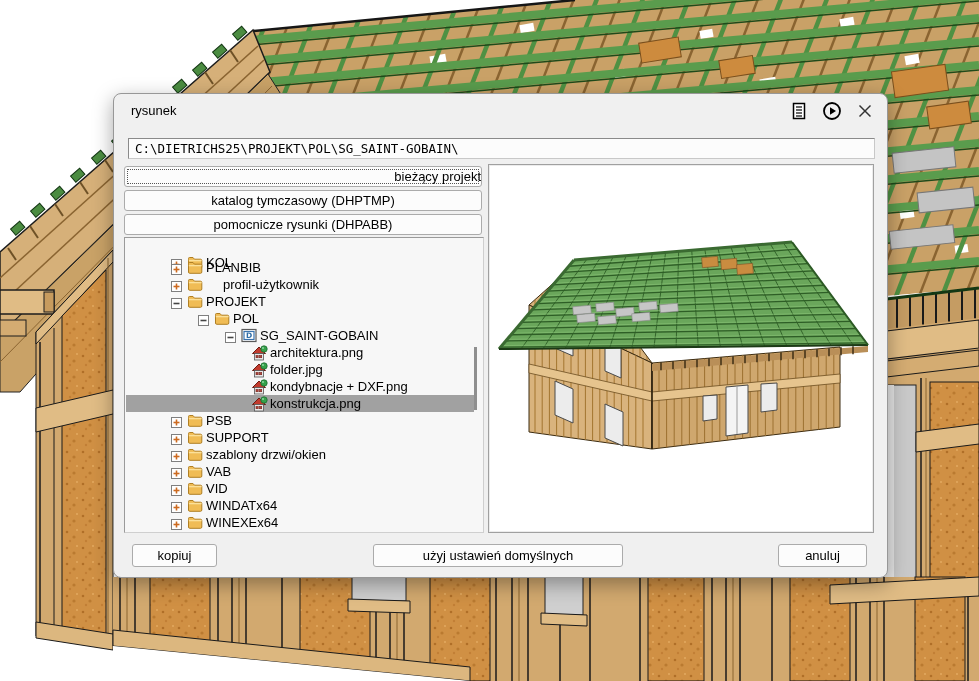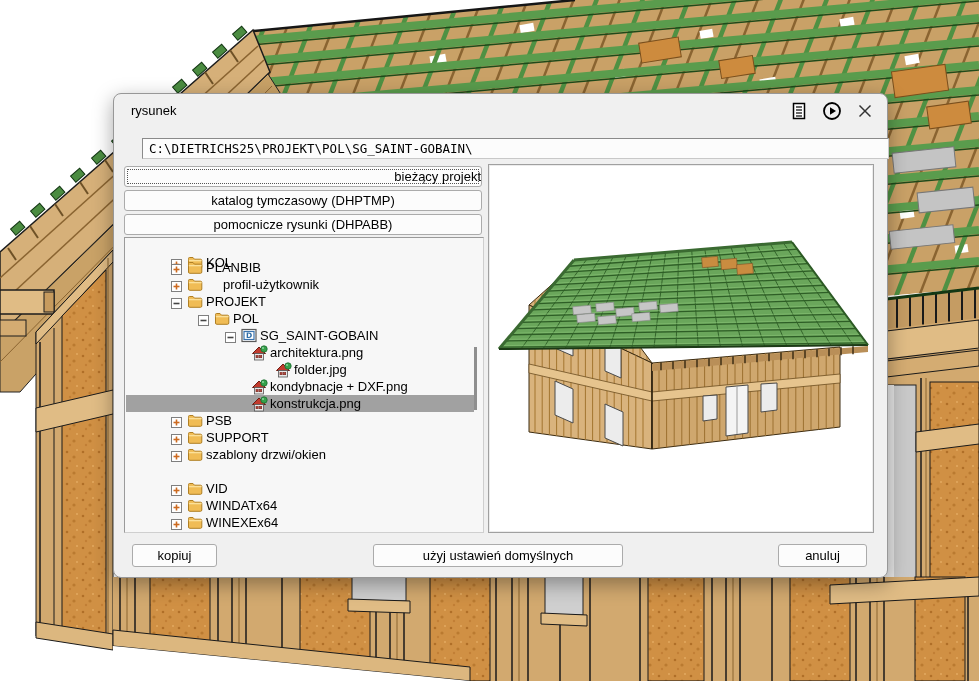--- a/index.html
+++ b/index.html
@@ -9,21 +9,21 @@
   
   .dialog{position:absolute;left:113px;top:93px;width:773px;height:483px;background:#f0f0f0;
           border:1px solid #979797;border-radius:8px;box-shadow:0 6px 20px rgba(0,0,0,.35);z-index:10;}
   .titlebar{position:absolute;left:0;top:0;right:0;height:34px;}
   .title{position:absolute;left:17px;top:9px;font-size:13px;color:#000;}
   .tb-icons{position:absolute;right:12px;top:7px;display:flex;gap:13px;align-items:center;}
   .tb-btn{width:20px;height:20px;display:flex;align-items:center;justify-content:center;cursor:default;}
   .pathfield{position:absolute;left:14px;top:44px;width:739px;height:19px;background:#fcfcfc;
              border:1px solid #8a8a8a;border-bottom-color:#c8c8c8;border-right-color:#c8c8c8;
              font-family:"DejaVu Sans Mono",monospace;font-size:12.5px;line-height:19px;padding-left:6px;
-             white-space:nowrap;overflow:hidden;color:#000;margin-left:14px;}
+             white-space:nowrap;overflow:hidden;color:#000;}
   .btn{position:absolute;background:#fcfcfc;border:1px solid #ababab;border-radius:3px;
        font-size:13px;color:#000;text-align:center;cursor:default;
        font-family:"Liberation Sans",sans-serif;padding:0;}
   .btn.quick{left:10px;width:358px;height:21px;line-height:19px;}
   .btn.focused{outline:1px dotted #555;outline-offset:-4px;text-align:right;}
   .btn.footer{height:23px;line-height:21px;top:450px;}
   .tree{position:absolute;left:10px;top:143px;width:358px;height:294px;background:#f7f7f7;
         border:1px solid #9a9a9a;border-bottom-color:#cfcfcf;border-right-color:#cfcfcf;
         overflow:hidden;}
   .trow{position:absolute;left:1px;width:348px;height:17px;font-size:13px;line-height:17px;}
@@ -386,21 +386,21 @@
         <span class="ticon" style="left: 126px;"><svg width="16" height="16" viewBox="0 0 16 16">
             <polygon points="0.5,8.5 7,2 13.5,8.5" fill="#c23b2e" stroke="#6e1c12" stroke-width="1"></polygon>
             <rect x="2.5" y="8.5" width="9" height="6.5" fill="#e8e8e8" stroke="#555" stroke-width="0.8"></rect>
             <rect x="4" y="10.5" width="2.2" height="2.2" fill="#b0433a" stroke="#7a241c" stroke-width="0.6"></rect>
             <rect x="7.5" y="10.5" width="2.2" height="2.2" fill="#b0433a" stroke="#7a241c" stroke-width="0.6"></rect>
             <circle cx="12" cy="4" r="3.2" fill="#35a24b" stroke="#1c6b2e" stroke-width="0.8"></circle>
             <circle cx="11" cy="3" r="1" fill="#8fd6a0"></circle>
           </svg></span>
         <span class="tlabel" style="left: 144px;">architektura.png</span>
       </div>
-      <div class="trow" style="top: 123px; margin-left: 24px;">
+      <div class="trow" style="top: 123px;">
         <span class="ticon" style="left: 126px;"><svg width="16" height="16" viewBox="0 0 16 16">
             <polygon points="0.5,8.5 7,2 13.5,8.5" fill="#c23b2e" stroke="#6e1c12" stroke-width="1"></polygon>
             <rect x="2.5" y="8.5" width="9" height="6.5" fill="#e8e8e8" stroke="#555" stroke-width="0.8"></rect>
             <rect x="4" y="10.5" width="2.2" height="2.2" fill="#b0433a" stroke="#7a241c" stroke-width="0.6"></rect>
             <rect x="7.5" y="10.5" width="2.2" height="2.2" fill="#b0433a" stroke="#7a241c" stroke-width="0.6"></rect>
             <circle cx="12" cy="4" r="3.2" fill="#35a24b" stroke="#1c6b2e" stroke-width="0.8"></circle>
             <circle cx="11" cy="3" r="1" fill="#8fd6a0"></circle>
           </svg></span>
         <span class="tlabel" style="left: 144px;">folder.jpg</span>
       </div>
@@ -454,20 +454,32 @@
         <span class="exp" style="left: 45px;"><svg width="11" height="11" viewBox="0 0 11 11">
             <rect x="0.5" y="0.5" width="10" height="10" fill="#ffffff" stroke="#7f7f7f"></rect>
             <line x1="2.5" y1="5.5" x2="8.5" y2="5.5" stroke="#cc6a1f" stroke-width="1.6"></line>
             <line x1="5.5" y1="2.5" x2="5.5" y2="8.5" stroke="#cc6a1f" stroke-width="1.6"></line>
           </svg></span>
         <span class="ticon" style="left: 61px;"><svg width="16" height="15" viewBox="0 0 16 15">
             <path d="M1.5 4.5 L1.5 3.5 Q1.5 2.5 2.5 2.5 L6 2.5 L7.5 4.2 L13.5 4.2 Q14.8 4.2 14.8 5.5 L14.8 12 Q14.8 13.3 13.5 13.3 L2.8 13.3 Q1.5 13.3 1.5 12 Z" fill="#f0bc55" stroke="#b07f23" stroke-width="1"></path>
             <path d="M1.8 5.6 L14.5 5.6" stroke="#fbe09a" stroke-width="1.4"></path>
           </svg></span>
         <span class="tlabel" style="left: 80px;">szablony drzwi/okien</span>
+      </div>
+      <div class="trow" style="top: 225px;">
+        <span class="exp" style="left: 45px;"><svg width="11" height="11" viewBox="0 0 11 11">
+            <rect x="0.5" y="0.5" width="10" height="10" fill="#ffffff" stroke="#7f7f7f"></rect>
+            <line x1="2.5" y1="5.5" x2="8.5" y2="5.5" stroke="#cc6a1f" stroke-width="1.6"></line>
+            <line x1="5.5" y1="2.5" x2="5.5" y2="8.5" stroke="#cc6a1f" stroke-width="1.6"></line>
+          </svg></span>
+        <span class="ticon" style="left: 61px;"><svg width="16" height="15" viewBox="0 0 16 15">
+            <path d="M1.5 4.5 L1.5 3.5 Q1.5 2.5 2.5 2.5 L6 2.5 L7.5 4.2 L13.5 4.2 Q14.8 4.2 14.8 5.5 L14.8 12 Q14.8 13.3 13.5 13.3 L2.8 13.3 Q1.5 13.3 1.5 12 Z" fill="#f0bc55" stroke="#b07f23" stroke-width="1"></path>
+            <path d="M1.8 5.6 L14.5 5.6" stroke="#fbe09a" stroke-width="1.4"></path>
+          </svg></span>
+        <span class="tlabel" style="left: 80px;">VAB</span>
       </div>
       <div class="trow" style="top: 242px;">
         <span class="exp" style="left: 45px;"><svg width="11" height="11" viewBox="0 0 11 11">
             <rect x="0.5" y="0.5" width="10" height="10" fill="#ffffff" stroke="#7f7f7f"></rect>
             <line x1="2.5" y1="5.5" x2="8.5" y2="5.5" stroke="#cc6a1f" stroke-width="1.6"></line>
             <line x1="5.5" y1="2.5" x2="5.5" y2="8.5" stroke="#cc6a1f" stroke-width="1.6"></line>
           </svg></span>
         <span class="ticon" style="left: 61px;"><svg width="16" height="15" viewBox="0 0 16 15">
             <path d="M1.5 4.5 L1.5 3.5 Q1.5 2.5 2.5 2.5 L6 2.5 L7.5 4.2 L13.5 4.2 Q14.8 4.2 14.8 5.5 L14.8 12 Q14.8 13.3 13.5 13.3 L2.8 13.3 Q1.5 13.3 1.5 12 Z" fill="#f0bc55" stroke="#b07f23" stroke-width="1"></path>
             <path d="M1.8 5.6 L14.5 5.6" stroke="#fbe09a" stroke-width="1.4"></path>

